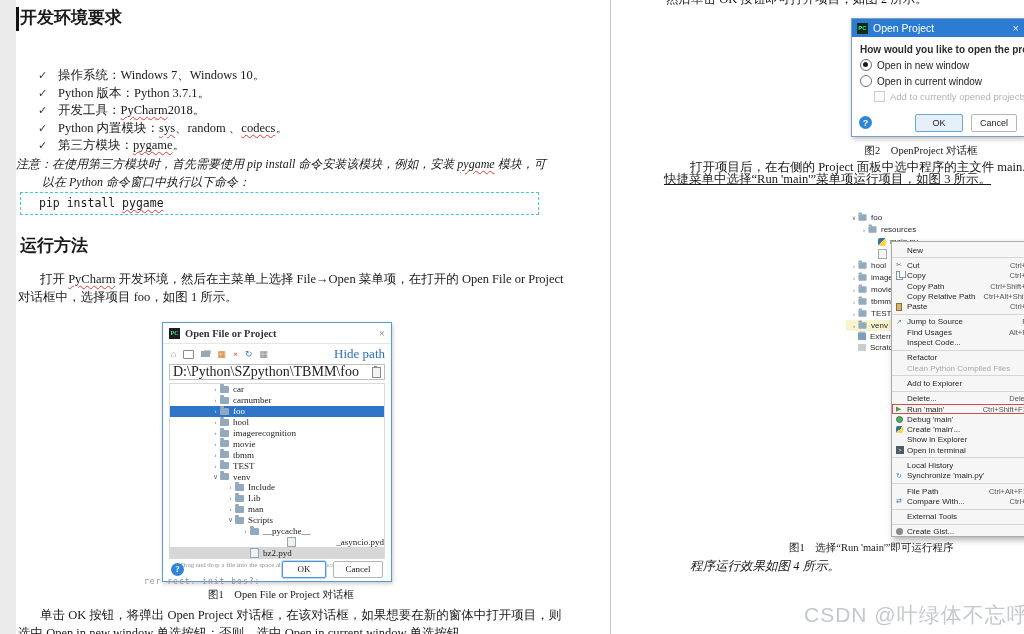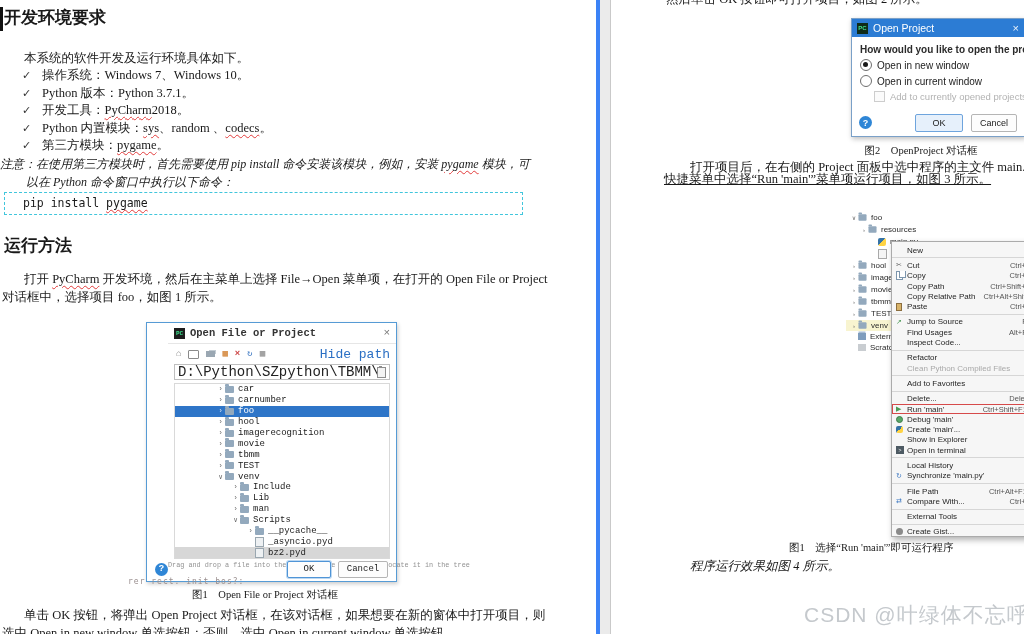--- a/index.html
+++ b/index.html
@@ -1,37 +1,37 @@
 <!DOCTYPE html>
 <html><head>
 <meta charset="utf-8">
 <style>
   html,body{margin:0;padding:0;}
   body{width:1024px;height:634px;overflow:hidden;background:#ebebeb;position:relative;
        font-family:"Liberation Serif","DejaVu Serif",serif;color:#191919;}
   .a{position:absolute;}
   .page{position:absolute;top:0;height:634px;background:#fff;}
-  .page-left{left:0;width:596px;border-right:4px solid #3b82f6;}
+  .page-left{left:16px;width:596px;border-right:4px solid #3b82f6;}
   .page-right{left:610px;width:430px;border-left:1px solid #c9c9c9;}
   .h1{font-size:17px;font-weight:700;white-space:nowrap;}
   .bodytxt{font-size:12.5px;white-space:nowrap;}
   .note{font-size:12px;font-style:italic;white-space:nowrap;}
   .cap{font-size:10.5px;text-align:center;white-space:nowrap;}
   .wavy{text-decoration:underline;text-decoration-style:wavy;text-decoration-color:#e23b3b;
         text-decoration-thickness:1px;text-underline-offset:2px;}
   .cursorbar{left:0;top:7px;width:3px;height:24px;background:#111;}
   .brow{display:flex;align-items:baseline;height:17.6px;font-size:12.5px;white-space:nowrap;}
   .check{width:20px;color:#333;font-size:11px;}
   .codebox{left:4px;top:192px;width:517px;height:21px;border:1px dashed #41c6dc;}
   .codetxt{font-family:"DejaVu Sans Mono",monospace;font-size:11.5px;position:absolute;left:18px;top:3px;white-space:nowrap;}
   .ghost{font-family:"DejaVu Sans Mono",monospace;font-size:8px;color:#9a8f8f;letter-spacing:1px;}
   .wm{font-family:"Liberation Sans","DejaVu Sans",sans-serif;font-size:21px;color:#c5c9cd;letter-spacing:1px;white-space:nowrap;}
   
   .dlg1{left:146px;top:322px;width:228px;height:258px;background:#fff;border:1px solid #569bd5;
-        font-family:Liberation Mono, monospace;box-shadow:1px 2px 4px rgba(0,0,0,.2);padding-left:21px;}
+        font-family:Liberation Serif, serif;box-shadow:1px 2px 4px rgba(0,0,0,.2);}
   .d1title{height:20px;border-bottom:1px solid #e6e6e6;display:flex;align-items:center;padding:0 6px;}
   .pclogo{width:11px;height:11px;background:#1d1d1d;color:#3be08c;font-size:6px;font-weight:700;
           display:flex;align-items:center;justify-content:center;margin-right:5px;}
   .d1titletxt{font-size:10.5px;font-weight:700;color:#333;flex:1;}
   .xbtn{color:#777;font-size:11px;}
   .d1tools{height:16px;display:flex;align-items:center;padding:2px 6px 0 8px;gap:7px;}
   .ti{font-size:9px;color:#8a8a8a;line-height:9px;}
   .ti.orange{color:#d07b28;}
   .ti.red{color:#cc4444;font-weight:700;}
   .ti.blue{color:#3b77c2;}
@@ -103,21 +103,20 @@
   .ic2-py{width:7px;height:7px;border-radius:2px;background:linear-gradient(135deg,#3573a6 50%,#ffd343 50%);}
   .ic2-term{width:8px;height:8px;background:#4d5a63;color:#fff;font-size:5px;line-height:8px;text-align:center;}
   .ic2-gist{width:7px;height:7px;border-radius:50%;background:#8a8a8a;}
 </style>
 </head>
 <body>
 
 <div class="page page-left">
   <div class="a cursorbar"></div>
   <div class="a h1" style="left:4px;top:6px;">开发环境要求</div>
-  <div class="a bodytxt" style="left:2px;top:50px;text-indent:22px;">本系统的软件开发及运行环境具体如下。</div>
   <div class="a" style="left:22px;top:67px;" id="bullets">
       <div class="brow">
         <span class="check">✓</span>
         <span>操作系统：Windows 7、Windows 10。</span>
       </div>
       <div class="brow">
         <span class="check">✓</span>
         <span>Python 版本：Python 3.7.1。</span>
       </div>
       <div class="brow">
@@ -234,21 +233,21 @@
         <div class="trow" style="padding-left: 56px;">
           <span class="arr">∨</span>
           <span class="ic-folder"></span>
           <span>Scripts</span>
         </div>
         <div class="trow" style="padding-left: 71px;">
           <span class="arr">›</span>
           <span class="ic-folder"></span>
           <span>__pycache__</span>
         </div>
-        <div class="trow" style="padding-left: 71px;">
+        <div class="trow" style="padding-left: 71px; justify-content: space-between;">
           <span class="arr"></span>
           <span class="ic-pyfile"></span>
           <span>_asyncio.pyd</span>
         </div>
         <div class="trow sel-grey" style="padding-left: 71px;">
           <span class="arr"></span>
           <span class="ic-pyfile"></span>
           <span>bz2.pyd</span>
         </div>
       </div>
@@ -418,21 +417,21 @@
           <span class="mic"></span>
           <span class="ml">Refactor</span>
         </div>
         <div class="mitem dis">
           <span class="mic"></span>
           <span class="ml">Clean Python Compiled Files</span>
         </div>
         <div class="msep"></div>
         <div class="mitem">
           <span class="mic"></span>
-          <span class="ml">Add to Favorites</span>
+          <span class="ml">Add to Explorer</span>
         </div>
         <div class="msep"></div>
         <div class="mitem">
           <span class="mic"></span>
           <span class="ml">Delete...</span>
           <span class="msc">Delete</span>
         </div>
         <div class="mitem hot">
           <span class="mic g-green">▶</span>
           <span class="ml">Run 'main'</span>

